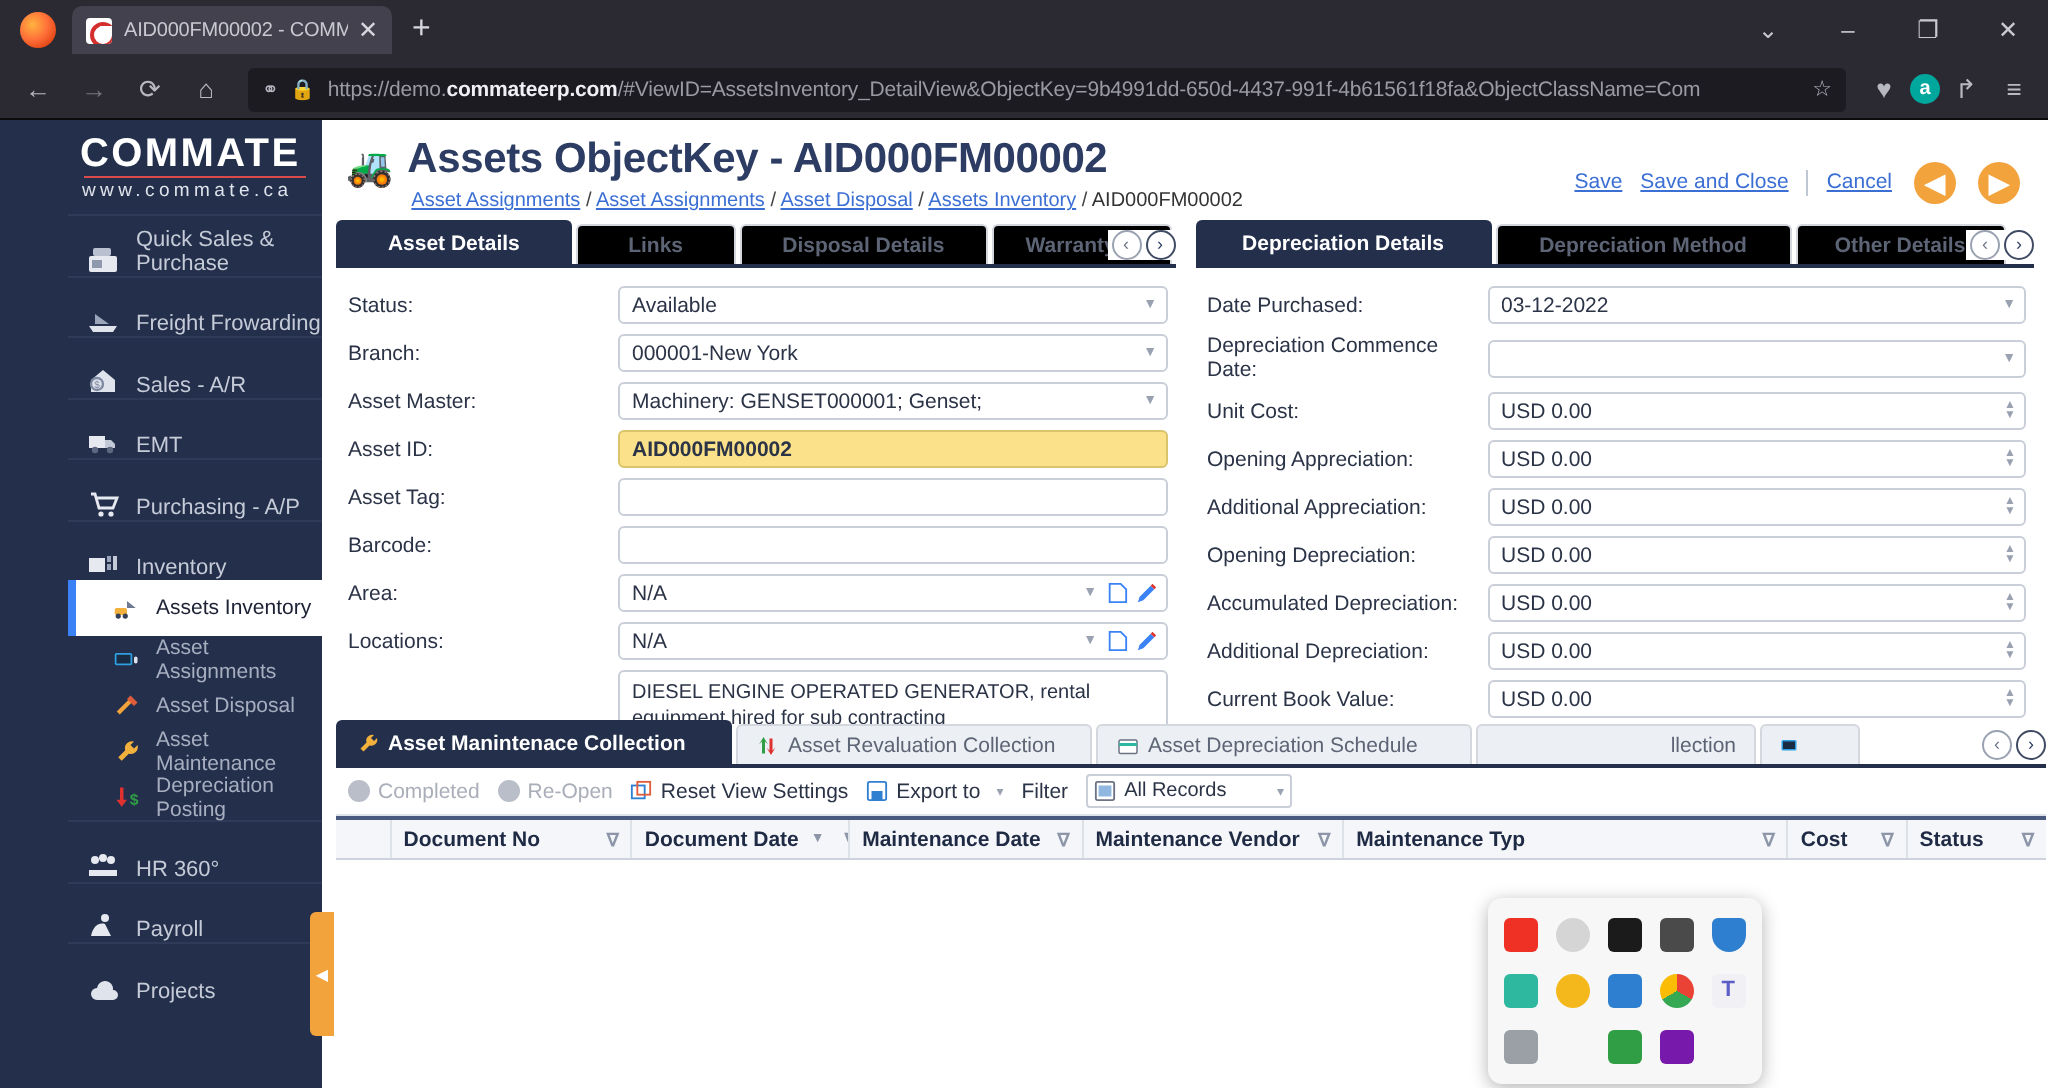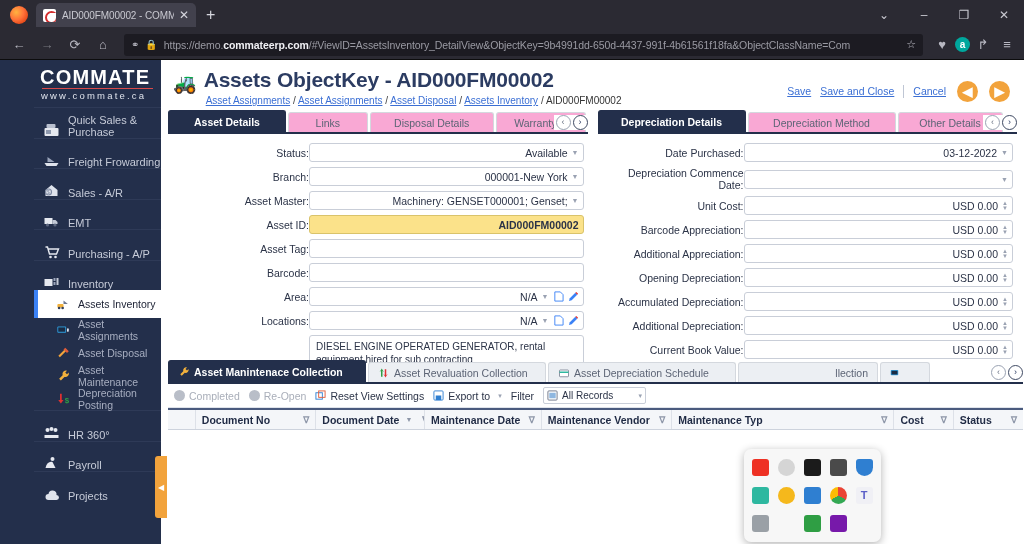--- a/index.html
+++ b/index.html
@@ -151,41 +151,41 @@
   
   .panels { display: flex; padding: 0 7px; gap: 10px; margin-top: 6px; }
   .panel { flex: 1; min-width: 0; }
 
   .tabrow {
     display: flex; align-items: flex-end; position: relative;
     border-bottom: 2px solid #232f4b; height: 22px;
   }
   .tab {
     height: 20px; line-height: 20px; font-size: 10.5px; color: #5c6475;
-    background: #f9a8d4; border: 1px solid #d4d8de; border-bottom: none;
+    background: #000000; border: 1px solid #d4d8de; border-bottom: none;
     padding: 0 10px; border-radius: 3px 3px 0 0; margin-right: 2px;
-    white-space: nowrap; overflow: hidden; text-align: center;
+    white-space: nowrap; overflow: hidden; text-align: center; font-weight: bold;
   }
   .tab.active {
     background: #232f4b; color: #fff; font-weight: bold; border-color: #232f4b;
     height: 22px; line-height: 22px;
   }
   .tab-arrows {
     position: absolute; right: 0; bottom: 2px; display: flex; gap: 2px;
     background: #fff; padding-left: 2px;
   }
   .arr {
     width: 15px; height: 15px; border-radius: 50%; border: 1px solid #9aa2b2;
     color: #6b7385; font-size: 9px; line-height: 13px; text-align: center;
   }
   .arr.on { border-color: #3f4a63; color: #2c3c62; }
 
   
   .form { padding: 9px 4px 0 6px; }
-  .frow { display: flex; align-items: center; margin-bottom: 5px; text-align: right; }
+  .frow { display: flex; align-items: center; margin-bottom: 5px; }
   .flabel { font-size: 10.5px; color: #2b3347; flex: none; }
   .panel-left .flabel { width: 135px; }
   .panel-right .flabel { width: 140px; }
   .fctl {
     flex: 1; height: 19px; border: 1px solid #c9ced8; border-radius: 3px;
     background: #fff; display: flex; align-items: center; padding: 0 4px 0 6px;
     font-size: 10.5px; color: #2b3347; position: relative;
   }
   .fctl .val { flex: 1; white-space: nowrap; overflow: hidden; }
   .fctl.hl { background: #fbe28a; border-color: #d9c36b; font-weight: bold; }
@@ -569,21 +569,21 @@
             </div>
           </div>
           <div class="frow">
             <div class="flabel">Unit Cost:</div>
             <div class="fctl">
               <span class="val">USD 0.00</span>
               <span class="spin">▲<br>▼</span>
             </div>
           </div>
           <div class="frow">
-            <div class="flabel">Barcode Appreciation:</div>
+            <div class="flabel">Opening Appreciation:</div>
             <div class="fctl">
               <span class="val">USD 0.00</span>
               <span class="spin">▲<br>▼</span>
             </div>
           </div>
           <div class="frow">
             <div class="flabel">Additional Appreciation:</div>
             <div class="fctl">
               <span class="val">USD 0.00</span>
               <span class="spin">▲<br>▼</span>

